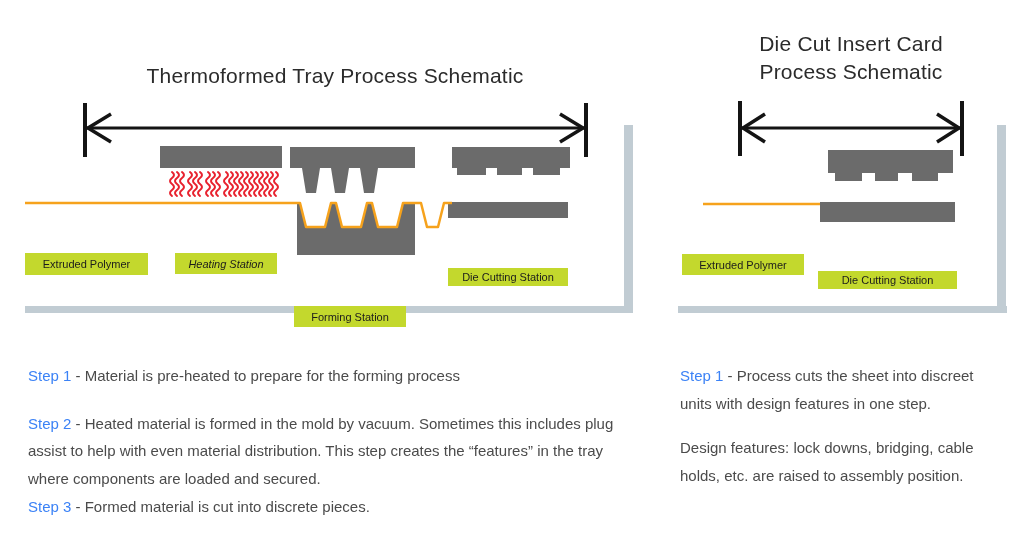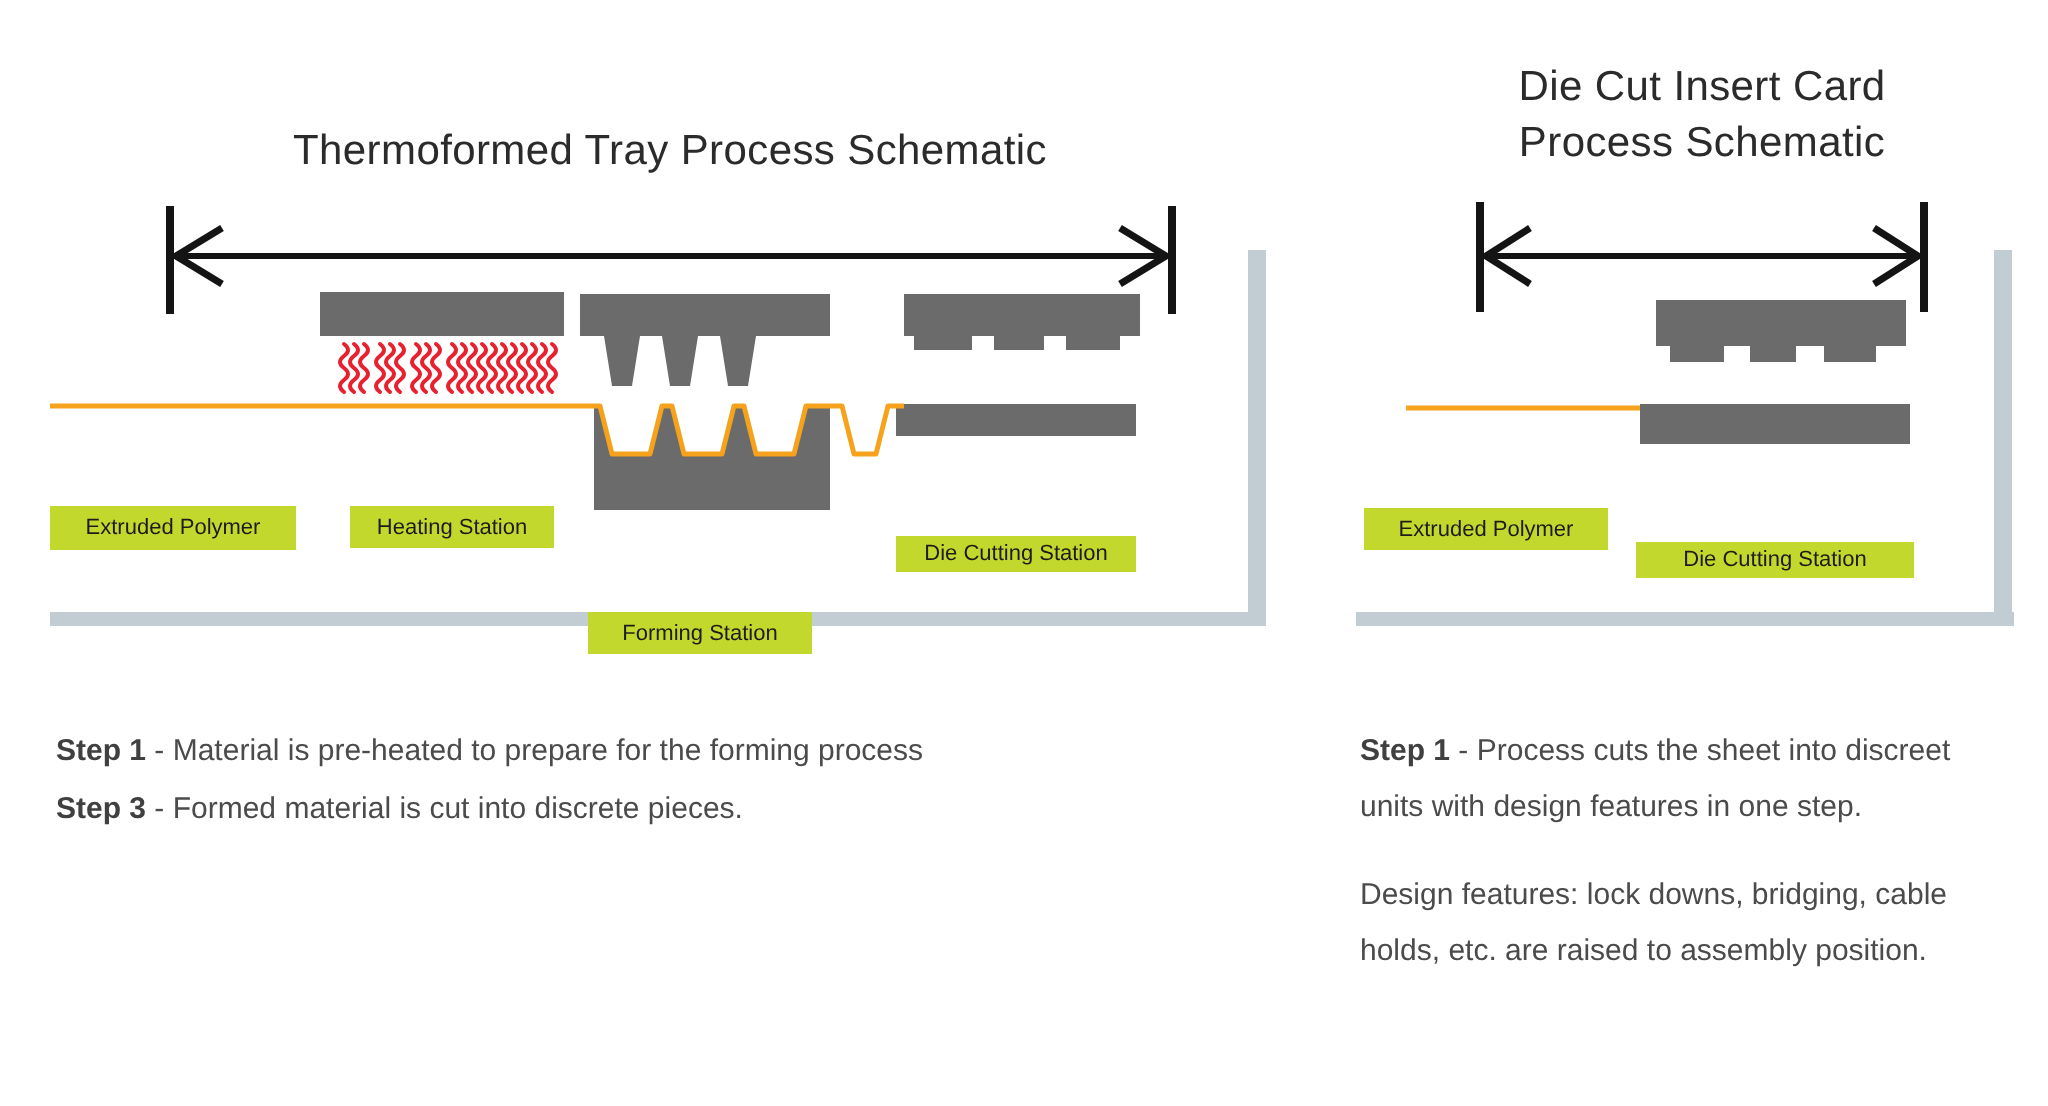--- a/index.html
+++ b/index.html
@@ -17,21 +17,21 @@
     position:absolute;text-align:center;color:var(--title-text);
     font-size:21px;line-height:28px;font-weight:400;letter-spacing:.2px;
   }
   .tag{
     position:absolute;background:var(--label-green);color:#1c1c1c;
     display:flex;align-items:center;justify-content:center;
     font-size:11px;font-weight:400;white-space:nowrap;margin-top:44px;
   }
   .steps{position:absolute;color:var(--body-text);font-size:15px;line-height:27.5px;}
   .steps p{margin:0;}
-  .steps p b{color:#404040;font-weight:700;text-align:right;}
+  .steps p b{color:#3b82f6;font-weight:400;text-align:right;}
   .steps .gap20{margin-top:20px;}
   .steps .gap15{margin-top:1px;}
   .steps .gap17{margin-top:17px;}
 </style>
 </head>
 <body>
 
 <div class="canvas">
 
   <svg width="1024" height="553" viewBox="0 0 1024 553">
@@ -104,29 +104,30 @@
 
     <rect class="blk" x="820" y="202" width="135" height="20"></rect>
 
     <line class="poly" x1="703" y1="204" x2="820" y2="204"></line>
   </svg>
 
   <div class="title" style="left:735px;top:30px;width:232px;">Die Cut Insert Card Process Schematic</div>
   <div class="title" style="left:85px;top:62px;width:500px;">Thermoformed Tray Process Schematic</div>
 
   <div class="tag" style="left:25px;top:209px;width:123px;height:22px;">Extruded Polymer</div>
-  <div class="tag" style="left:175px;top:209px;width:102px;height:21px;">Heating Station</div>
+  <div class="tag" style="left:175px;top:209px;width:102px;height:21px;font-style:italic;">Heating Station</div>
   <div class="tag" style="left:294px;top:262px;width:112px;height:21px;">Forming Station</div>
   <div class="tag" style="left:448px;top:224px;width:120px;height:18px;">Die Cutting Station</div>
 
   <div class="tag" style="left:682px;top:210px;width:122px;height:21px;">Extruded Polymer</div>
   <div class="tag" style="left:818px;top:227px;width:139px;height:18px;">Die Cutting Station</div>
 
   <div class="steps" style="left:28px;top:362px;width:600px;">
     <p><b>Step 1</b><span> - Material is pre-heated to prepare for the forming process</span></p>
+    <p class="gap20"><b>Step 2</b><span> - Heated material is formed in the mold by vacuum. Sometimes this includes plug assist to help with even material distribution. This step creates the “features” in the tray where components are loaded and secured.</span></p>
     <p class="gap15"><b>Step 3</b><span> - Formed material is cut into discrete pieces.</span></p>
   </div>
 
   <div class="steps" style="left:680px;top:362px;width:320px;">
     <p><b>Step 1</b><span> - Process cuts the sheet into discreet units with design features in one step.</span></p>
     <p class="gap17"><b></b><span>Design features: lock downs, bridging, cable holds, etc. are raised to assembly position.</span></p>
   </div>
 
 </div>
 

